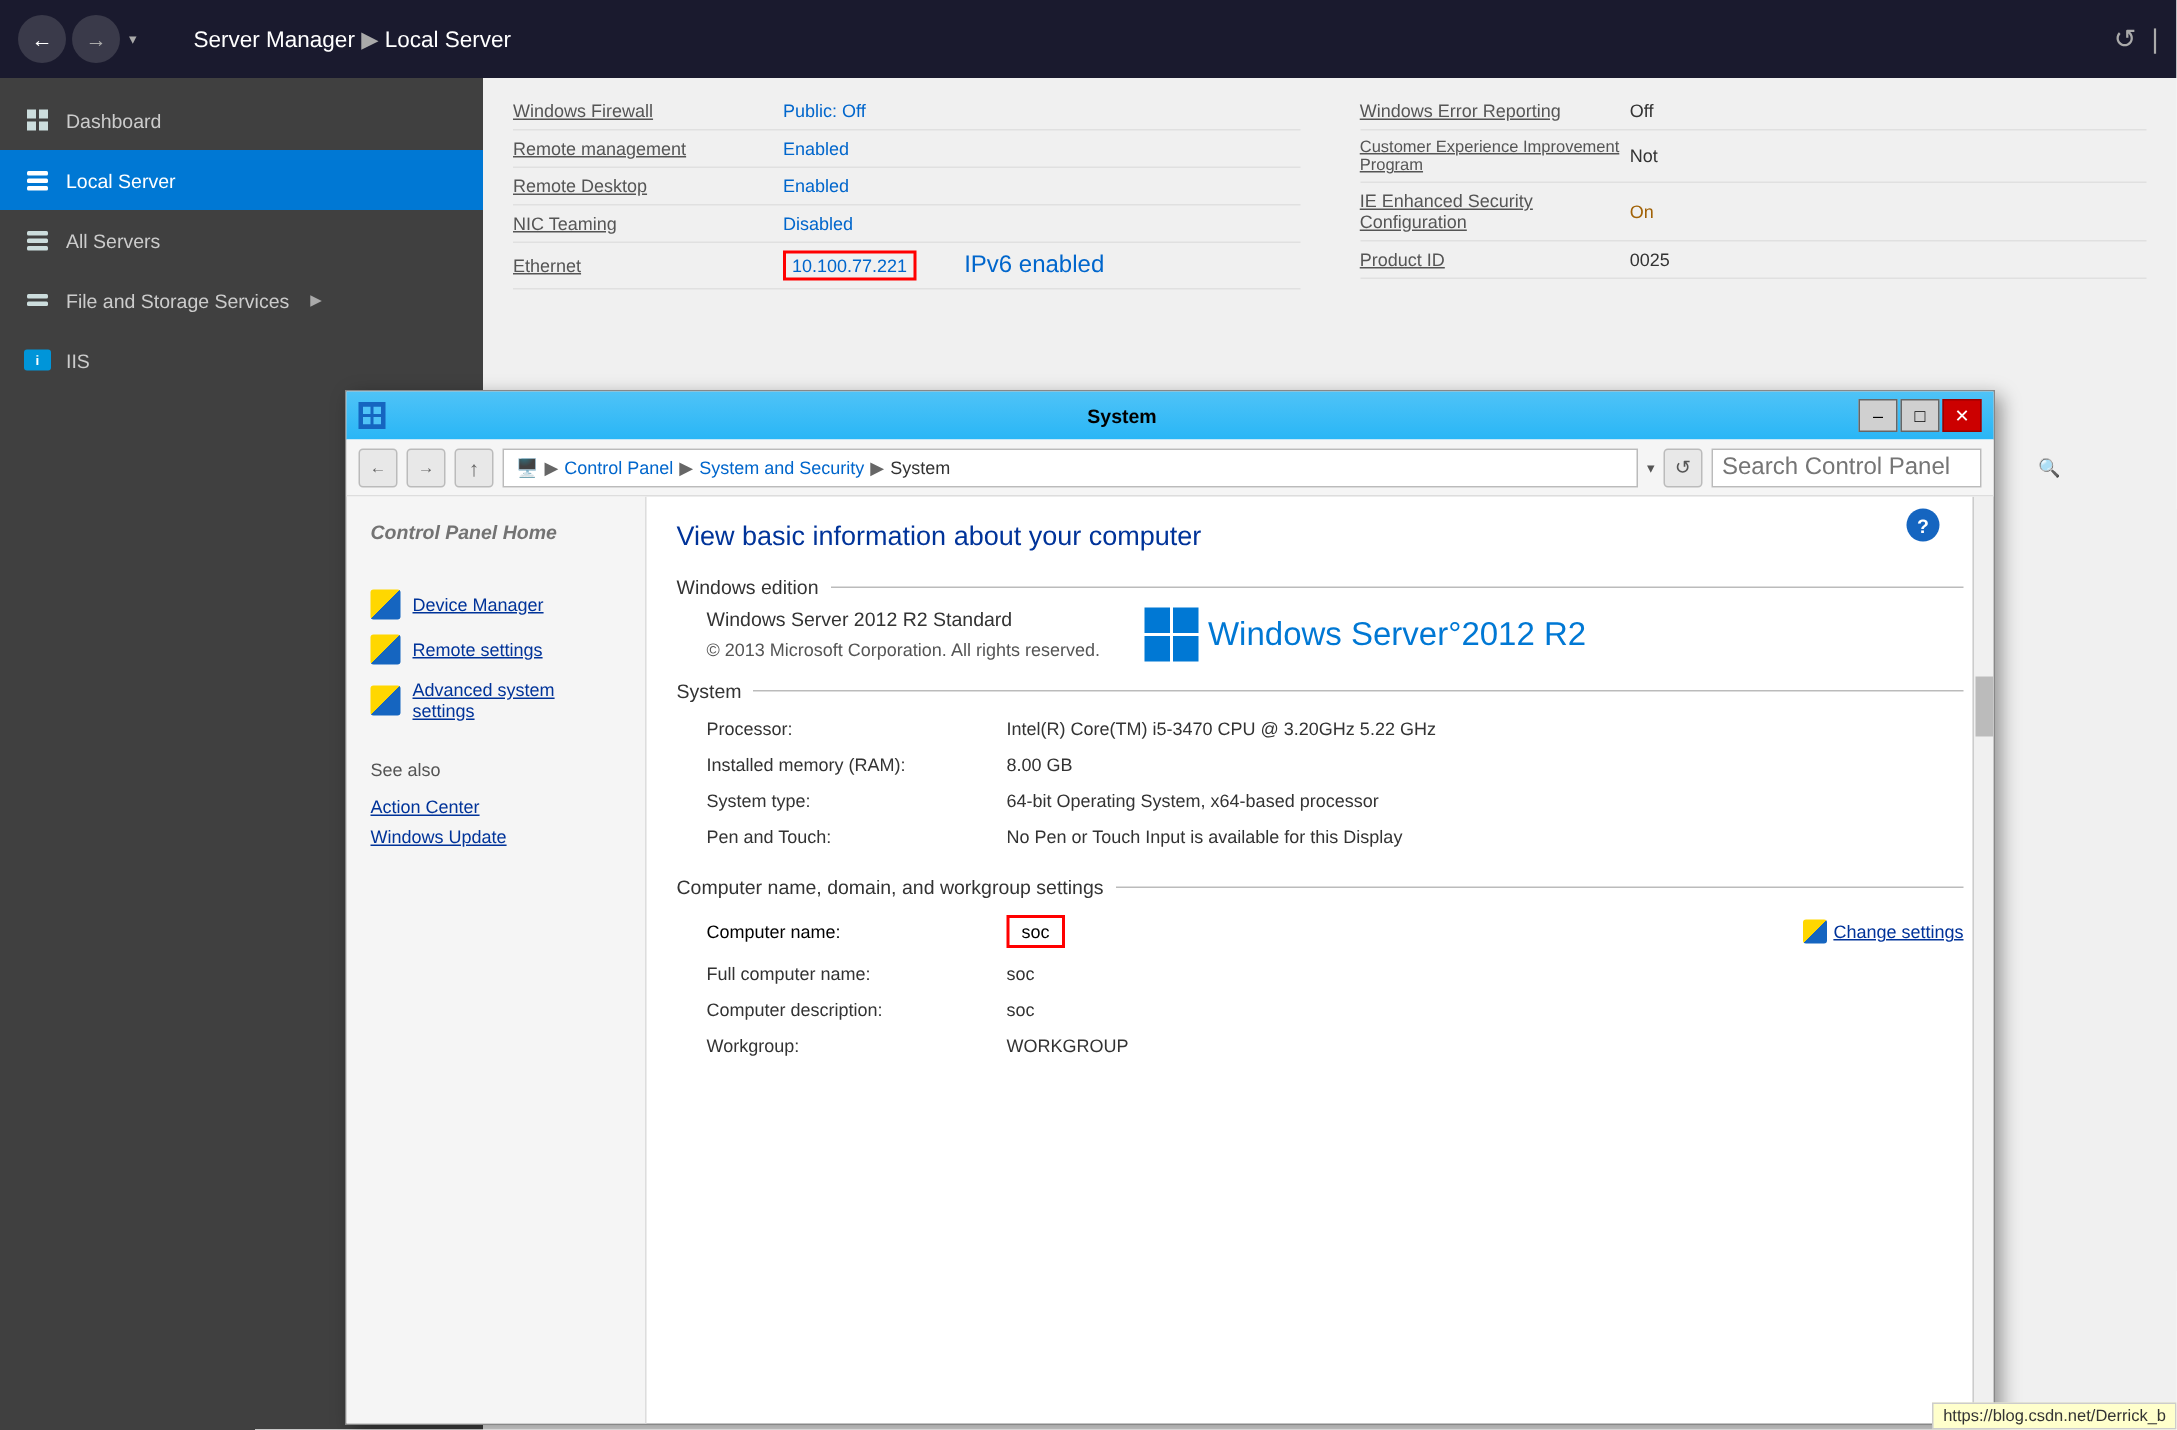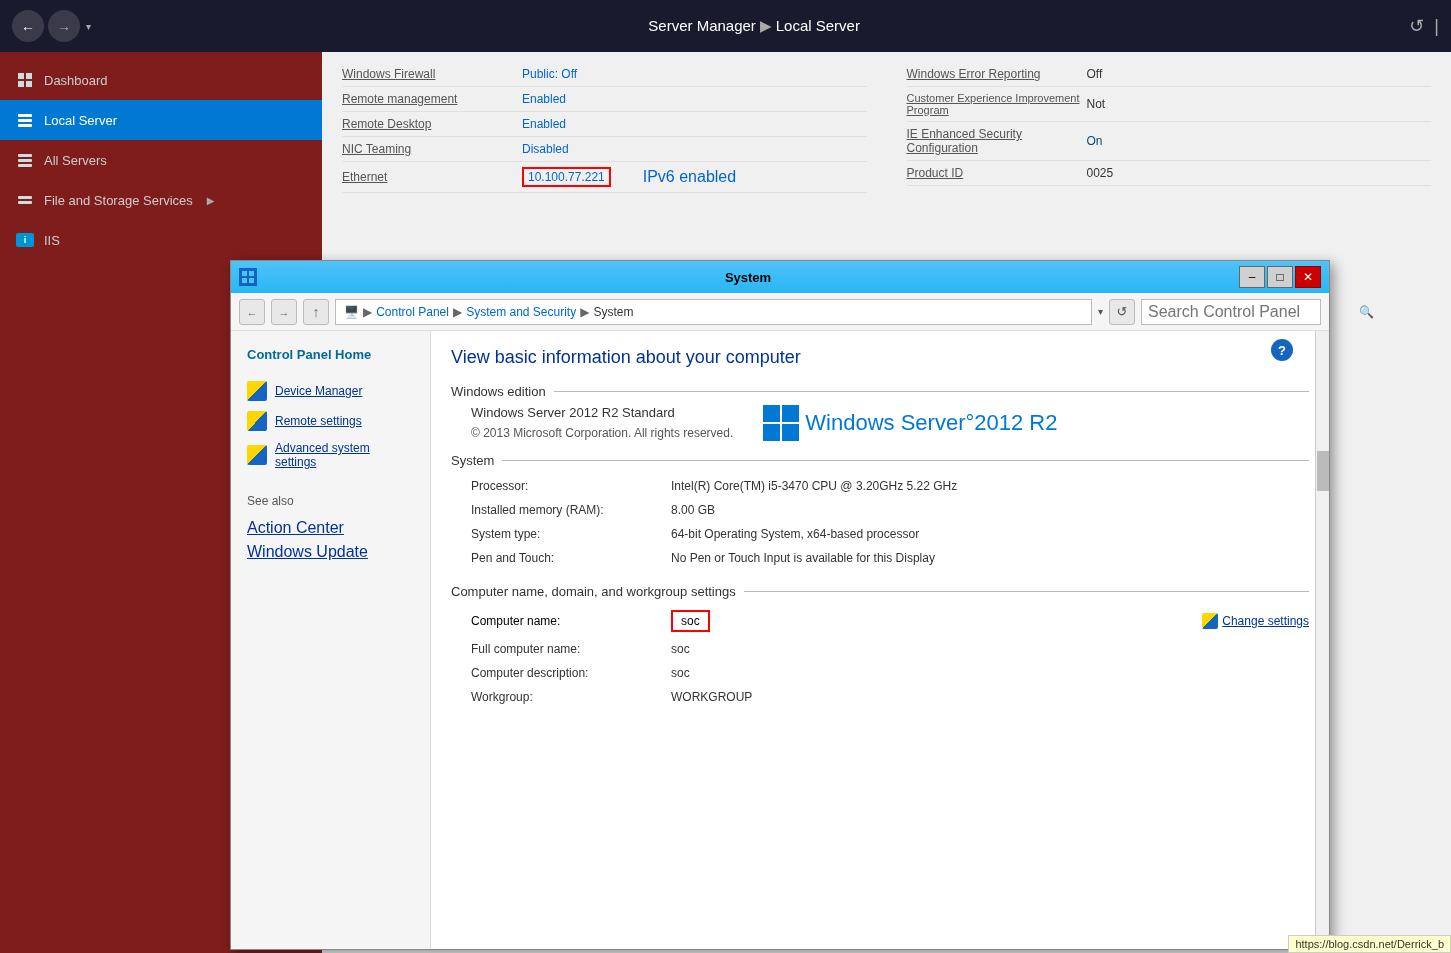--- a/index.html
+++ b/index.html
@@ -7,28 +7,28 @@
 
     
     .server-manager { width: 1451px; height: 953px; background: #f0f0f0; position: absolute; top: 0; left: 0; }
 
     
     .title-bar { background: #1a1a2e; height: 52px; display: flex; align-items: center; padding: 0 12px; gap: 8px; }
     .title-bar-nav { display: flex; align-items: center; gap: 4px; }
     .nav-btn { width: 32px; height: 32px; border-radius: 50%; background: #3a3a4a; border: none; display: flex; align-items: center; justify-content: center; cursor: pointer; color: #aaa; font-size: 14px; }
     .nav-btn.active { color: #fff; }
     .nav-dropdown { color: #aaa; font-size: 10px; margin-left: 2px; }
-    .title-text { color: #ccc; font-size: 15px; margin-left: 8px; flex: 1; text-align: center; }
+    .title-text { color: #ccc; font-size: 15px; margin-left: 30px; flex: 1; }
     .title-text span { color: #fff; }
     .title-bar-right { display: flex; align-items: center; gap: 10px; }
     .refresh-btn { color: #aaa; font-size: 18px; cursor: pointer; }
     .menu-btn { color: #aaa; font-size: 18px; cursor: pointer; }
 
     
-    .sidebar { position: absolute; top: 52px; left: 0; width: 322px; bottom: 0; background: #7f1d1d; }
+    .sidebar { position: absolute; top: 52px; left: 0; width: 322px; bottom: 0; background: #404040; }
     .sidebar-item { height: 40px; display: flex; align-items: center; padding: 0 16px; gap: 10px; cursor: pointer; color: #cdd; font-size: 13px; }
     .sidebar-item.active { background: #0078d4; color: #fff; }
     .sidebar-item .icon { width: 18px; height: 18px; display: flex; align-items: center; justify-content: center; flex-shrink: 0; }
 
     
     .main-content { position: absolute; top: 52px; left: 322px; right: 0; bottom: 0; background: #f0f0f0; padding: 0; }
 
     
     .properties-area { padding: 10px 20px; }
     .prop-row { display: flex; align-items: center; padding: 5px 0; border-bottom: 1px solid #e0e0e0; }
@@ -57,26 +57,26 @@
     .addr-refresh { width: 26px; height: 26px; border: 1px solid #bbb; background: #e8e8e8; border-radius: 3px; display: flex; align-items: center; justify-content: center; font-size: 13px; cursor: pointer; color: #555; }
     .search-box { width: 180px; height: 26px; border: 1px solid #bbb; background: #fff; display: flex; align-items: center; padding: 0 6px; gap: 4px; }
     .search-input { border: none; outline: none; font-size: 16px; color: #999; flex: 1; background: transparent; }
     .search-icon { color: #555; font-size: 12px; }
 
     
     .dialog-body { display: flex; flex: 1; overflow: hidden; }
 
     
     .dialog-sidebar { width: 200px; background: #f5f5f5; border-right: 1px solid #ddd; padding: 16px; flex-shrink: 0; }
-    .dialog-sidebar-title { font-size: 13px; color: #0369a1; font-weight: 600; margin-bottom: 14px; }
+    .dialog-sidebar-title { font-size: 13px; color: #737373; font-weight: 600; margin-bottom: 26px; font-style: italic; }
     .dialog-sidebar-link { display: flex; align-items: center; gap: 8px; padding: 5px 0; cursor: pointer; }
     .shield-icon { width: 20px; height: 20px; background: linear-gradient(135deg, #ffd700 50%, #1565c0 50%); border-radius: 2px; flex-shrink: 0; display: flex; align-items: center; justify-content: center; }
     .dialog-sidebar-link-text { font-size: 12px; color: #003399; text-decoration: underline; }
     .dialog-see-also { margin-top: 20px; font-size: 12px; color: #555; margin-bottom: 8px; }
-    .dialog-also-link { font-size: 16px; color: #003399; text-decoration: underline; cursor: pointer; padding: 3px 0; display: block; }
+    .dialog-also-link { font-size: 12px; color: #003399; text-decoration: underline; cursor: pointer; padding: 3px 0; display: block; }
 
     
     .dialog-main { flex: 1; padding: 16px 20px; overflow-y: auto; position: relative; }
     .dialog-help-btn { position: absolute; top: 8px; right: 36px; width: 22px; height: 22px; border-radius: 50%; background: #1565c0; color: #fff; display: flex; align-items: center; justify-content: center; font-size: 13px; font-weight: bold; cursor: pointer; }
 
     .dialog-main-title { font-size: 18px; color: #003399; margin-bottom: 16px; }
 
     .section-label { font-size: 13px; color: #333; margin-bottom: 6px; display: flex; align-items: center; gap: 8px; }
     .section-line { flex: 1; height: 1px; background: #bbb; }
 
@@ -210,21 +210,21 @@
           <div class="prop-row">
             <span class="prop-label">Windows Error Reporting</span>
             <span class="prop-value" style="color:#333;">Off</span>
           </div>
           <div class="prop-row">
             <span class="prop-label" style="font-size:11px;">Customer Experience Improvement Program</span>
             <span class="prop-value" style="color:#333;">Not</span>
           </div>
           <div class="prop-row">
             <span class="prop-label">IE Enhanced Security Configuration</span>
-            <span class="prop-value" style="color:#0c4a6e;">On</span>
+            <span class="prop-value" style="color:#a16207;">On</span>
           </div>
           <div class="prop-row">
             <span class="prop-label">Product ID</span>
             <span class="prop-value" style="color:#333;">0025</span>
           </div>
         </div>
       </div>
     </div>
   </div>
 

